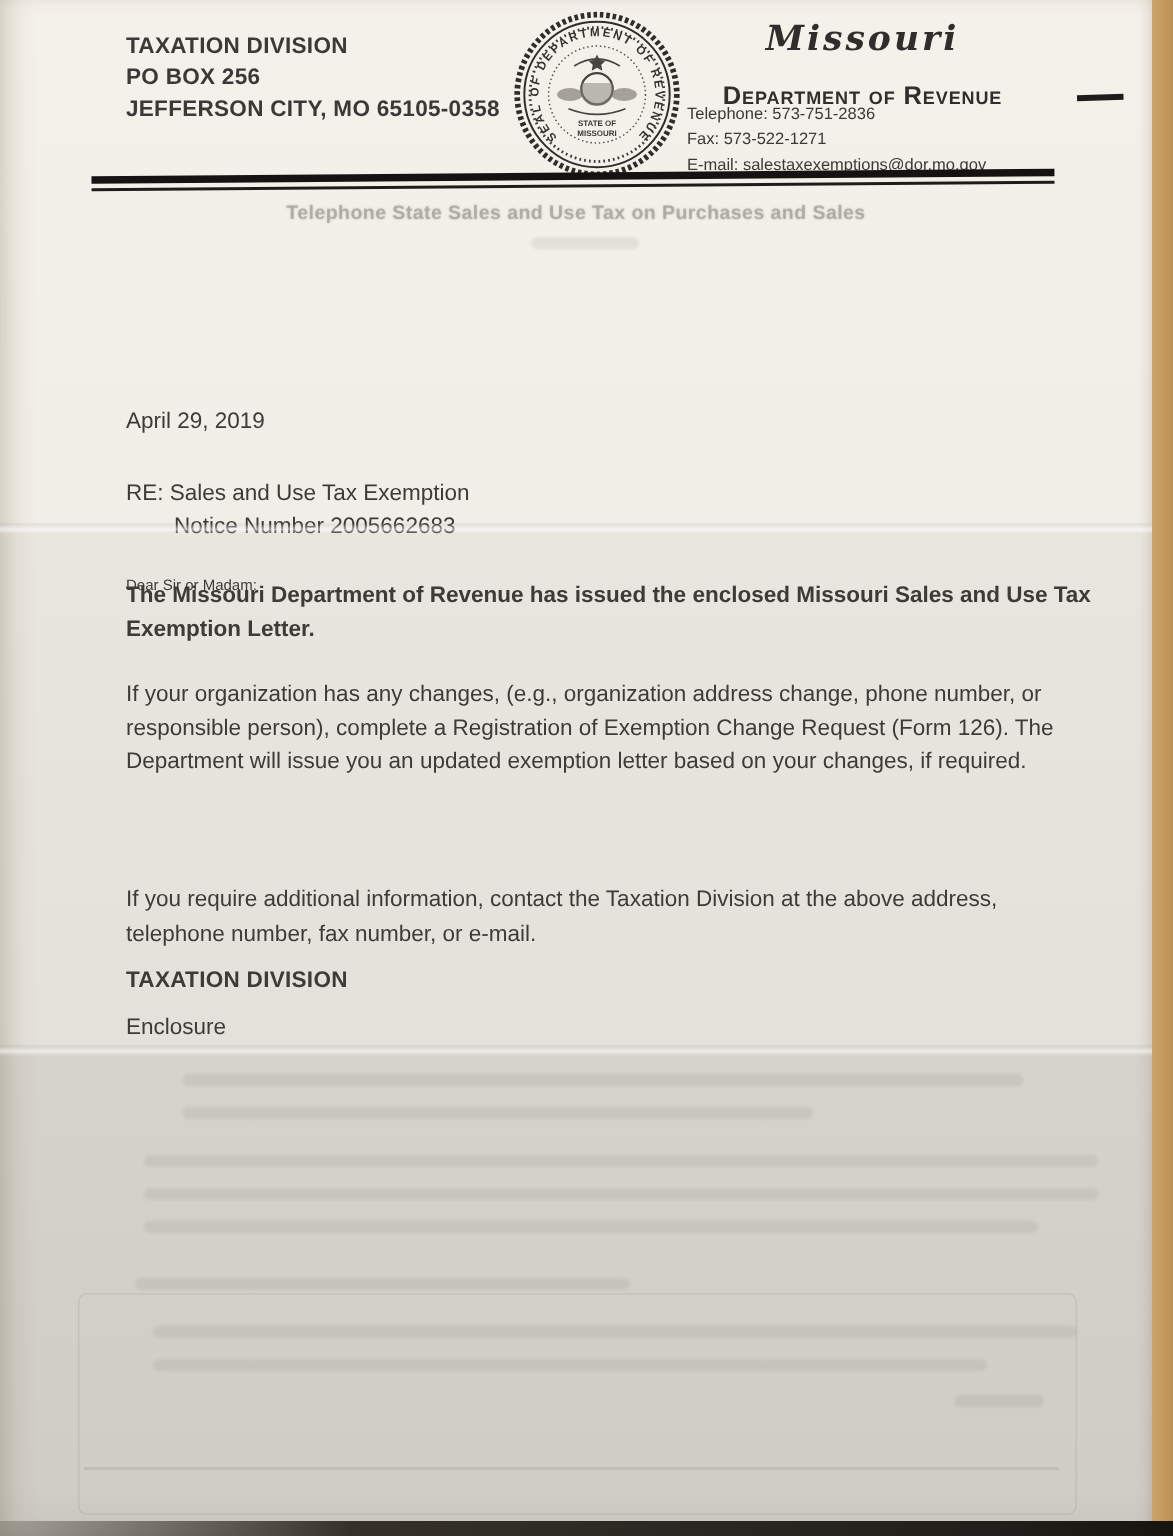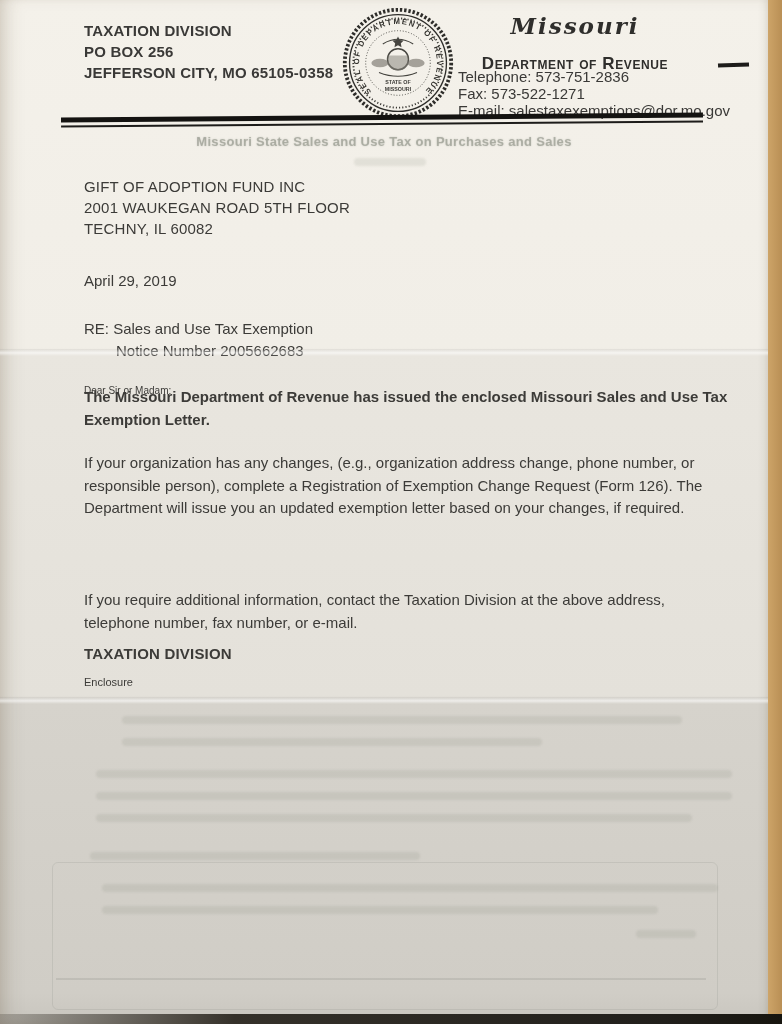--- a/index.html
+++ b/index.html
@@ -21,39 +21,39 @@
   .sender{left:84px;top:20px;font-size:15px;line-height:21px;font-weight:600;color:#3a3937;}
   .agency{left:452px;top:14px;width:246px;text-align:center;}
   .agency-script{
     font-family:"DejaVu Serif",serif;font-style:italic;font-weight:bold;
     font-size:23px;line-height:24px;color:#2f2e2c;letter-spacing:2px;
   }
   .agency-name{
     font-variant:small-caps;font-weight:600;font-size:17px;line-height:19px;
     letter-spacing:.6px;color:#2f2e2c;margin-top:16px;
   }
-  .contact{left:458px;top:68px;font-size:15px;line-height:17px;color:#3a3937;}
+  .contact{left:458px;top:68px;font-size:11px;line-height:17px;color:#3a3937;}
   .dash-mark{left:718px;top:63px;width:31px;height:3.5px;background:#1d1c1a;transform:rotate(-2deg);}
   .rule-wrap{left:61px;top:115px;width:642px;transform:rotate(-.45deg);}
   .rule-thick{height:4.5px;background:#141311;}
   .rule-thin{height:2px;background:#1d1c1a;margin-top:3.5px;}
   .ghost-head{
     left:0;top:134px;width:768px;text-align:center;font-size:13px;font-weight:bold;
     color:rgba(112,117,106,.38);letter-spacing:.3px;
     text-shadow:0 0 1.5px rgba(112,117,106,.35);
   }
   .recipient{left:84px;top:176px;font-size:15px;line-height:21px;}
   .date-line{left:84px;top:272px;font-size:15px;}
   .subject1{left:84px;top:320px;font-size:15px;}
   .subject2{left:116px;top:342px;font-size:15px;}
   .salutation{left:84px;top:385px;font-size:10px;}
   .para{left:84px;width:648px;font-size:15px;line-height:22.5px;white-space:pre-line;}
   .p1{top:386px;font-weight:bold;} .p2{top:452px;} .p3{top:521px;} .p4{top:589px;}
   .sig{left:84px;top:645px;font-size:15px;font-weight:600;}
-  .encl{left:84px;top:676px;font-size:11px;}
+  .encl{left:84px;top:676px;font-size:15px;}
   .crease{left:0;width:782px;height:7px;
     background:linear-gradient(to bottom,rgba(0,0,0,.06),rgba(255,255,255,.55) 55%,rgba(255,255,255,0));}
   .crease1{top:349px;} .crease2{top:697px;}
   .ghost-line{position:absolute;height:8px;border-radius:4px;background:rgba(108,112,102,.12);filter:blur(1px);}
   .ghost-box{left:52px;top:862px;width:664px;height:146px;border:1.5px solid rgba(90,95,88,.12);border-radius:6px;}
   .ghost-hr{left:56px;top:978px;width:650px;height:2px;background:rgba(90,95,88,.14);filter:blur(.5px);}
   .table-right{right:0;top:0;width:14px;height:1024px;
     background:linear-gradient(to right,#cda468,#b98f55);}
   .table-bottom{left:0;bottom:0;width:782px;height:10px;
     background:linear-gradient(to right,rgba(60,55,46,.25),#35312a 30%,#211f1b 85%,#17150f);}
@@ -110,28 +110,23 @@
       <div>E-mail: salestaxexemptions@dor.mo.gov</div>
     </div>
 
     <div class="abs dash-mark"></div>
 
     <div class="abs rule-wrap">
       <div class="rule-thick"></div>
       <div class="rule-thin"></div>
     </div>
 
-    <div class="abs ghost-head">Missouri State Sales and Use Tax on Purchases and Sales</div>
+    <div class="abs ghost-head">Telephone State Sales and Use Tax on Purchases and Sales</div>
     <div class="ghost-line" style="left:354px;top:158px;width:72px;"></div>
 
-    <div class="abs recipient caps">
-      <div>GIFT OF ADOPTION FUND INC</div>
-      <div>2001 WAUKEGAN ROAD 5TH FLOOR</div>
-      <div>TECHNY, IL  60082</div>
-    </div>
 
     <div class="abs date-line">April 29, 2019</div>
     <div class="abs subject1">RE: Sales and Use Tax Exemption</div>
     <div class="abs subject2">Notice Number 2005662683</div>
 
     <div class="abs crease crease1"></div>
 
     <div class="abs salutation">Dear Sir or Madam:</div>
     <div class="abs para p1">The Missouri Department of Revenue has issued the enclosed Missouri Sales and Use Tax
 Exemption Letter.</div>

